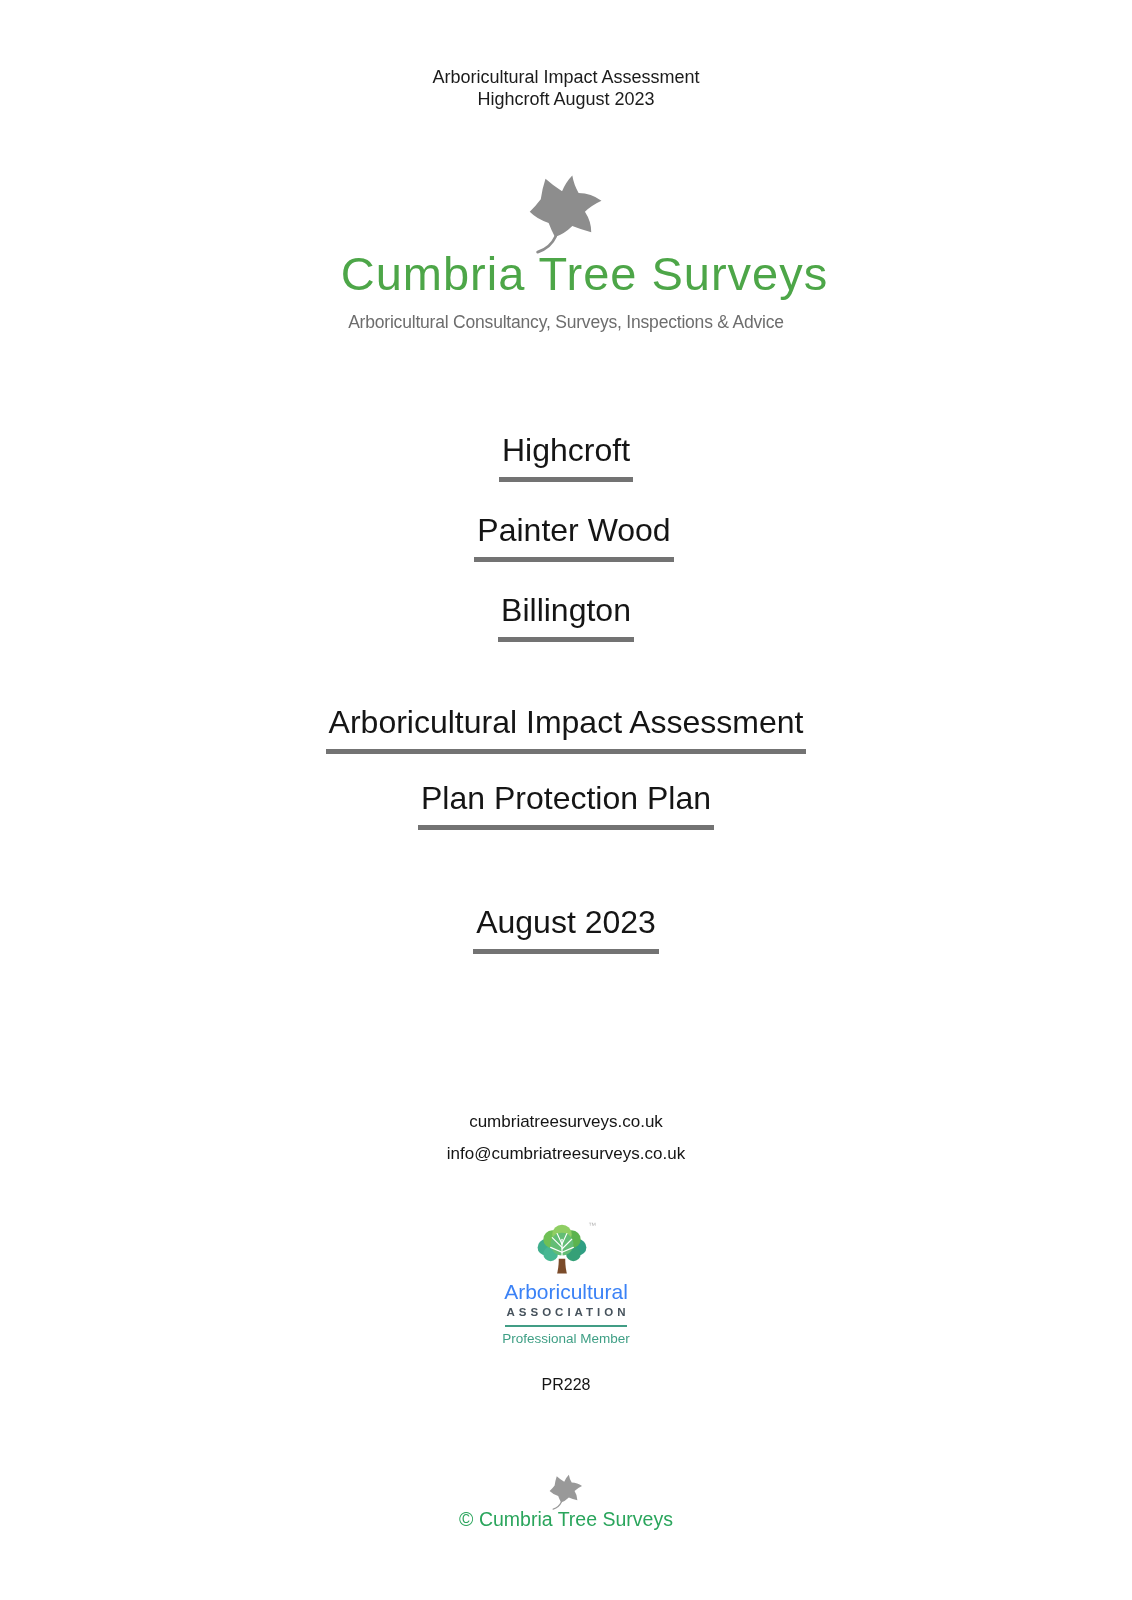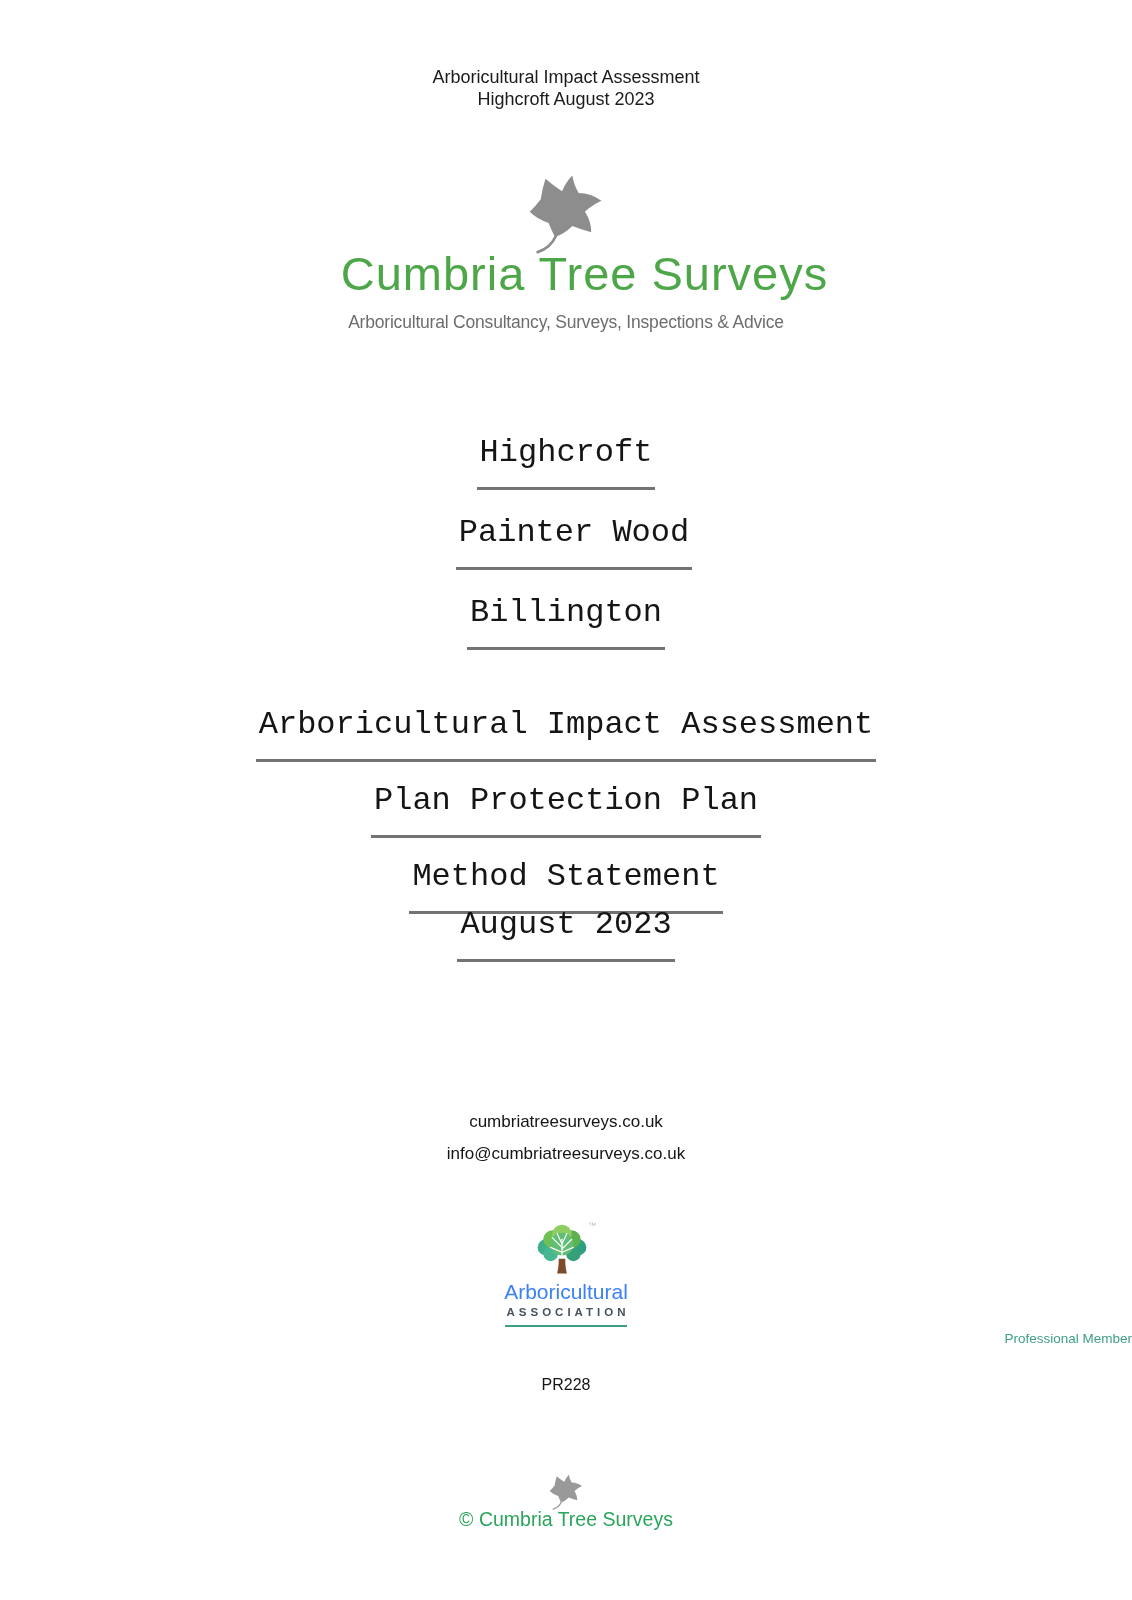--- a/index.html
+++ b/index.html
@@ -46,23 +46,22 @@
   
   .doc-title{
     position:absolute;
     left:0; right:0;
     text-align:center;
     font-size:32px;
     color:#151515;
   }
   .doc-title .u{
     display:inline-block;
-    border-bottom:3px solid #737373;
-    padding:0 3px 16px 3px;
-    font-family:Liberation Mono, monospace;
+    border-bottom:5px solid #737373;
+    padding:0 3px 8px 3px;
   }
   .t1{top:432px;} .t2{top:512px;margin-left:16px;} .t3{top:592px;}
   .t4{top:704px;} .t5{top:780px;} .t6{top:856px;} .t7{top:904px;}
   
   .contact-web{ top:1112px; font-size:17px; }
   .contact-email{ top:1144px; font-size:17px; }
   
   .assoc-badge{
     top:1222px;
     line-height:1;
@@ -83,21 +82,20 @@
   }
   .assoc-divider{
     width:122px;
     height:0;
     border-top:2px solid #419d85;
     margin:6px auto 5px auto;
   }
   .assoc-line3{
     font-size:13.5px;
     color:#3f9f85;
-    text-align:right;
   }
   .assoc-tm{
     font-size:8px;
     color:#b9b9b9;
     vertical-align:top;
   }
   
   .reference{ top:1352px; font-size:16px;margin-top:24px; }
   
   .footer-leaf{ top:1474px; }
@@ -138,23 +136,20 @@
   <div class="doc-title t3">
     <span class="u">Billington</span>
   </div>
 
   <div class="doc-title t4">
     <span class="u">Arboricultural Impact Assessment</span>
   </div>
   <div class="doc-title t5">
     <span class="u">Plan Protection Plan</span>
   </div>
-  <div class="doc-title t6">
-    <span class="u">Method Statement</span>
-  </div>
   <div class="doc-title t7">
     <span class="u">August 2023</span>
   </div>
 
   <div class="abs-center contact-web">cumbriatreesurveys.co.uk</div>
   <div class="abs-center contact-email">info@cumbriatreesurveys.co.uk</div>
 
   <div class="abs-center assoc-badge">
     <span><svg viewBox="0 0 64 64" aria-hidden="true">
       <circle cx="12" cy="30" r="10" fill="#3fae8c"></circle>

